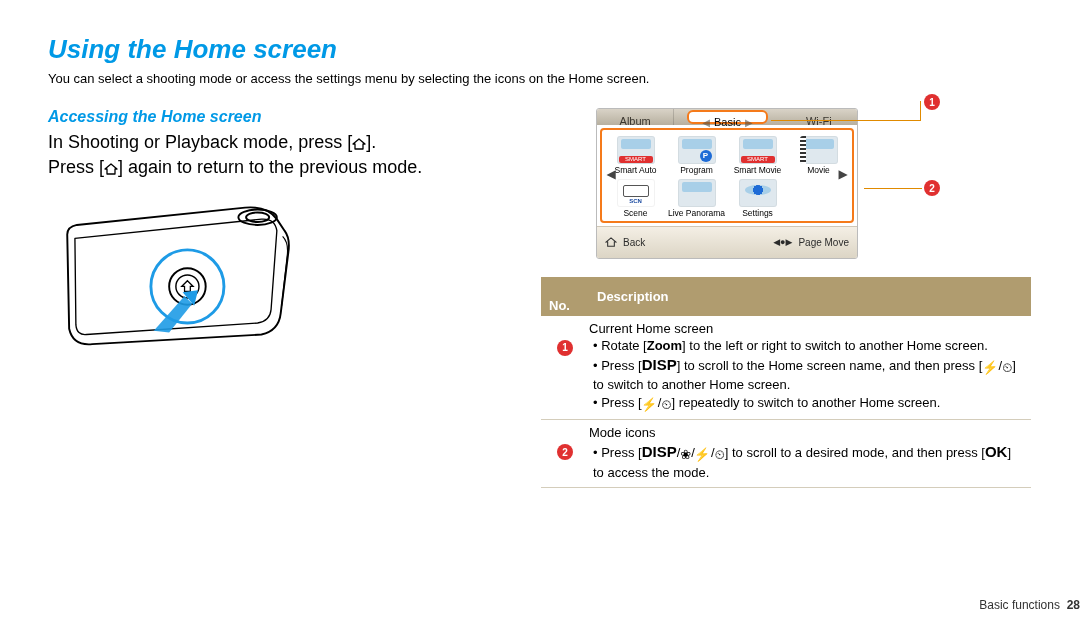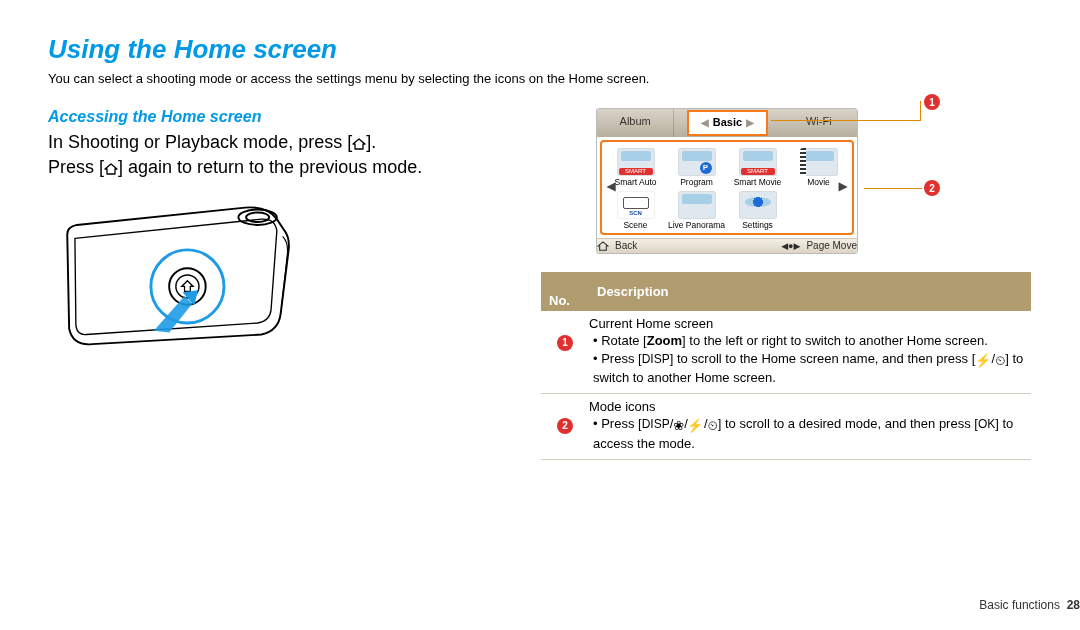--- a/index.html
+++ b/index.html
@@ -52,40 +52,39 @@
     border: 1px solid #bbb;
     border-radius: 3px;
     background: #fff;
     overflow: hidden;
     width: 262px;
   }
   .tabs-row {
     display: flex;
     align-items: stretch;
     background: linear-gradient(#d9d3c7, #b7b0a0);
-    height: 28px;
+    height: 16px;
     font-size: 11px;
     gap: 12px;
   }
   .tab {
     flex: 1;
     text-align: center;
     line-height: 24px;
     color: #3a362f;
     border-right: 1px solid rgba(0,0,0,0.15);
   }
   .tab.active {
     background: #fff;
     border: 2px solid #f57a1a;
-    border-radius: 1px;
+    border-radius: 6px;
     margin: 1px;
     line-height: 20px;
     color: #000;
     position: relative;
-    font-weight: bold;
   }
   .tab-arrow {
     font-size: 10px;
     padding: 0 4px;
     color: #5a5142;
     opacity: .6;
   }
   .icon-area {
     padding: 6px 4px 2px 4px;
     border: 2px solid #f57a1a;
@@ -121,21 +120,21 @@
     color: #444;
     font-size: 12px;
     text-align:center;
   }
   .page-arrows.left { left: 4px; }
   .page-arrows.right { right: 4px; }
 
   .bottom-bar {
     display: flex; align-items: center;
     background: linear-gradient(#f4efe5,#dcd5c5);
-    height: 15px; font-size: 10px; padding: 0 0;
+    height: 32px; font-size: 10px; padding: 0 8px;
     border-top: 1px solid #cfc7b7;
     color: #2b2b2b;
     gap: 6px;
   }
   .bottom-bar .sp { flex:1; }
   .mini-home { width:12px; height:10px; }
 
   
   .callout {
     position: absolute;
@@ -158,21 +157,21 @@
     align-items: flex-end;
   }
   .desc-header .col-no { width: 48px; padding: 3px 8px; }
   .desc-header .col-desc { flex:1; padding: 12px 8px; }
   .desc-row { display:flex; border-bottom:1px solid #d4cdbb; align-items:flex-start; }
   .desc-row .col-no { width:48px; display:flex; justify-content:center; padding-top:24px; }
   .desc-row .col-desc { flex:1; padding:4px 6px 6px 0; font-size: 13px; line-height:1.35; }
   .num-bullet { width:16px; height:16px; background:#e03030; border-radius:50%; color:#fff; font-size:10px; font-weight:bold; display:flex; align-items:center; justify-content:center; }
   .desc-row ul { list-style: none; margin-left: 4px; }
   .desc-row li::before { content:"•  "; }
-  .btn-label { font-family: Arial, sans-serif; font-weight:normal; font-size:12px; }
+  .btn-label { font-family: Arial, sans-serif; font-weight:bold; font-size:15px; }
   .small-icon { display:inline-block; vertical-align:-2px; }
 
   
   .footer { position:absolute; bottom:18px; left:0; right:0; text-align:right; font-size:12px; color:#333; }
   .footer .pg { font-weight:bold; }
 </style>
 </head>
 <body>
 
 <h1>Using the Home screen</h1>
@@ -270,20 +269,21 @@
 
       <div class="desc-row">
         <div class="col-no">
             <div class="num-bullet">1</div>
           </div>
         <div class="col-desc">
           <div>Current Home screen</div>
           <ul>
             <li><span>Rotate [</span><b>Zoom</b><span>] to the left or right to switch to another Home screen.</span></li>
             <li><span>Press [</span><span class="btn-label">DISP</span><span>] to scroll to the Home screen name, and then press [</span><span class="small-icon">⚡</span>/<span class="small-icon">⏲</span><span>] to switch to another Home screen.</span></li>
+            <li><span>Press [</span><span class="small-icon">⚡</span>/<span class="small-icon">⏲</span><span>] repeatedly to switch to another Home screen.</span></li>
           </ul>
         </div>
       </div>
 
       <div class="desc-row">
         <div class="col-no">
             <div class="num-bullet">2</div>
           </div>
         <div class="col-desc">
           <div>Mode icons</div>

